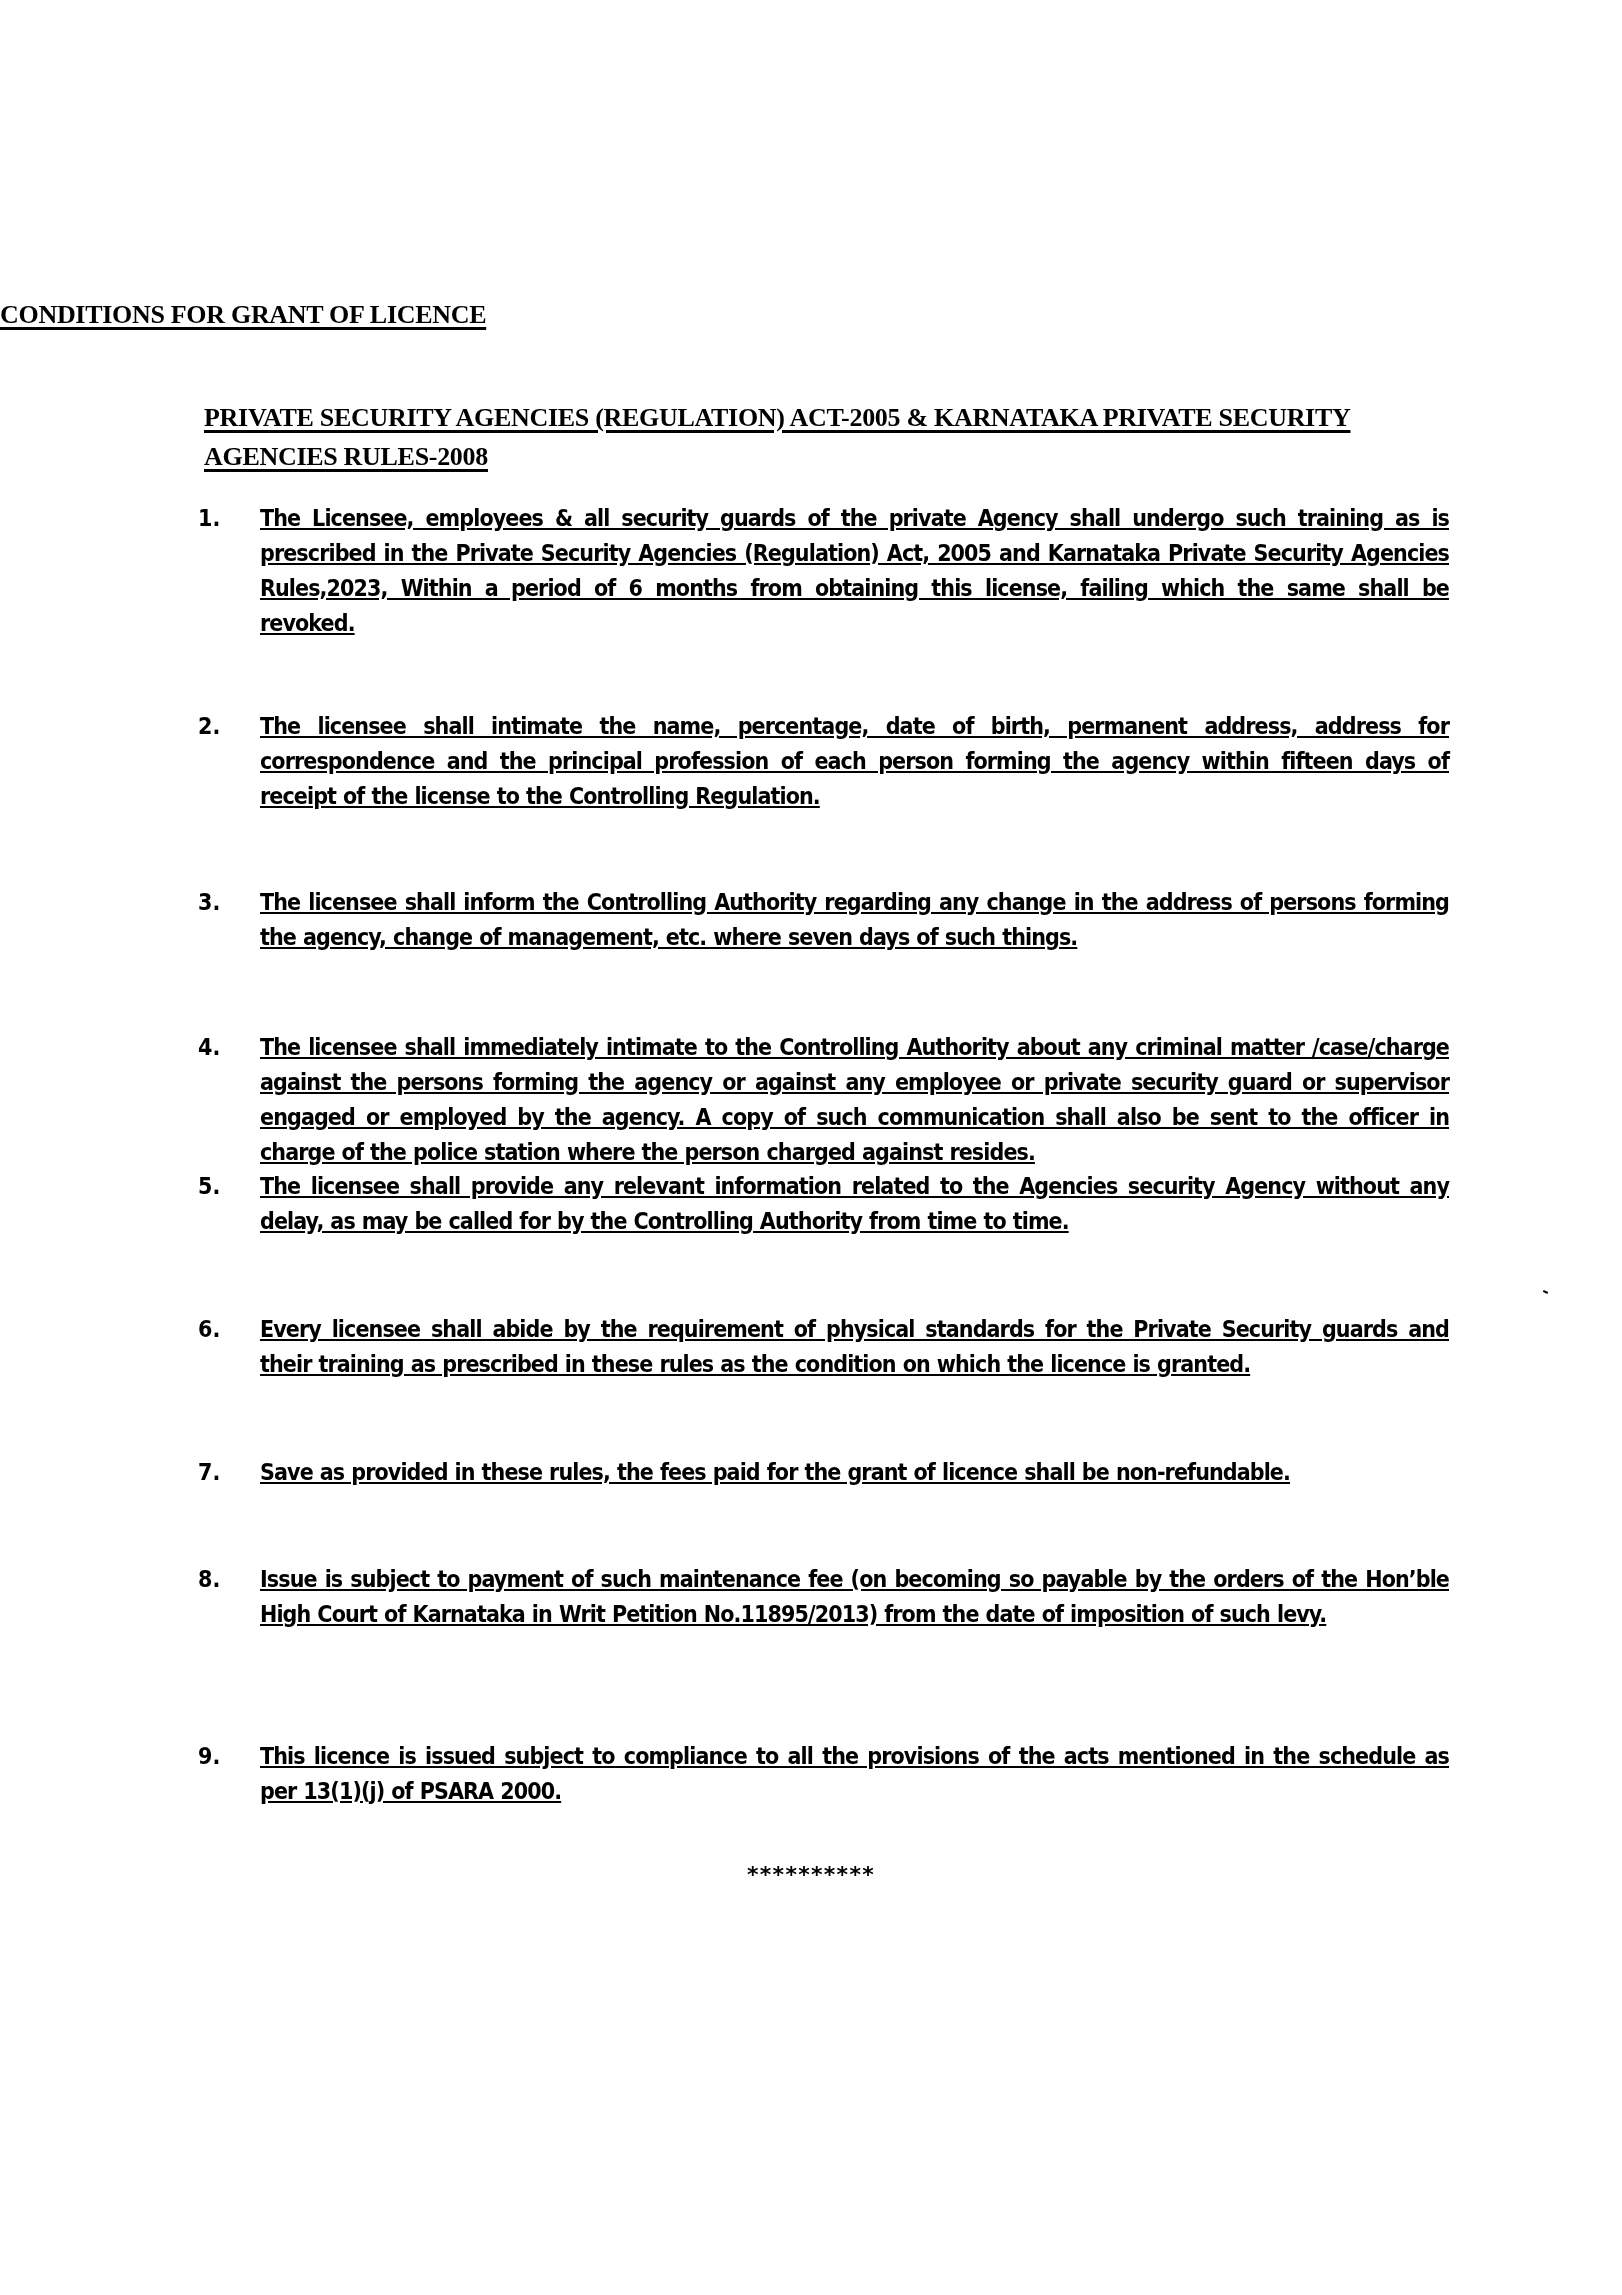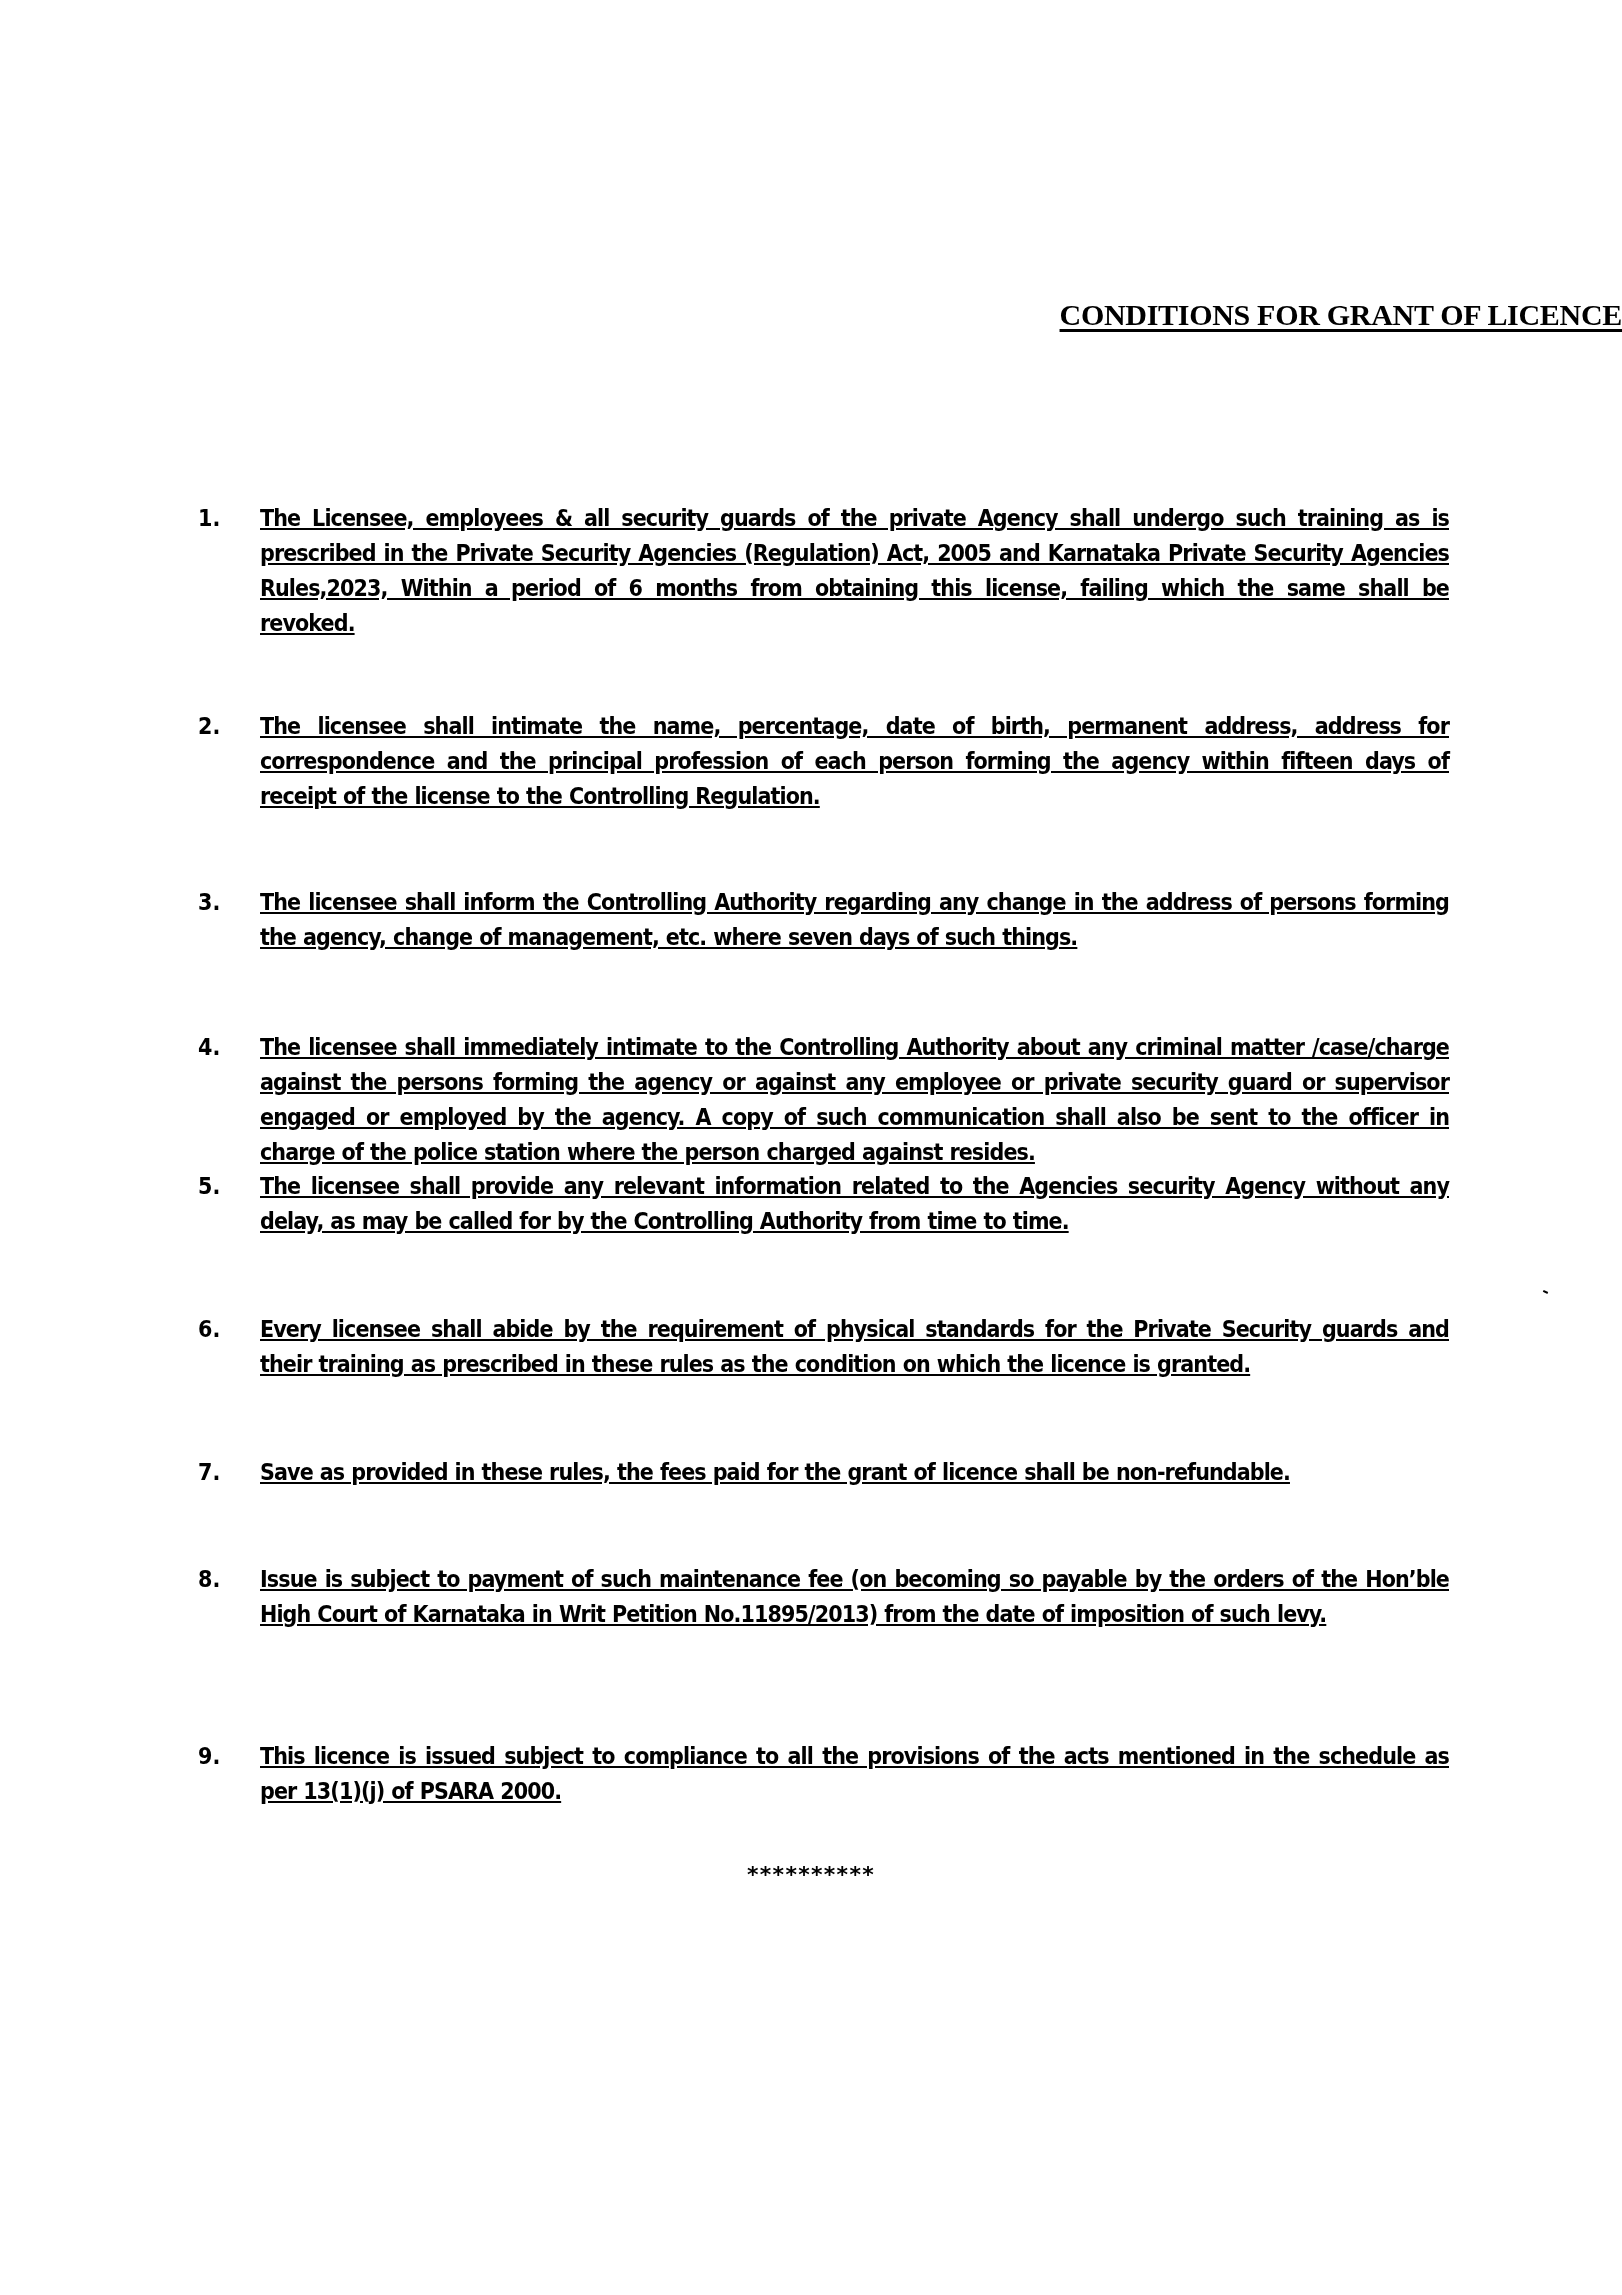--- a/index.html
+++ b/index.html
@@ -18,24 +18,24 @@
       position: absolute;
       left: 0; top: 0;
       width: 1622px;
       height: 2295px;
       background: #ffffff;
     }
     .title {
       position: absolute;
       left: 0;
       width: 1622px;
-      text-align: right;
+      text-align: left;
       font-family: "Liberation Serif", "DejaVu Serif", serif;
       font-weight: bold;
-      font-size: 30px;
+      font-size: 26px;
       letter-spacing: -0.3px;
       line-height: 37px;
       margin: 0;
     }
     .title span {
       text-decoration: underline;
       text-decoration-thickness: 2.6px;
       text-underline-offset: 3.9px;
     }
     .title-main { top: 296px; }
@@ -98,20 +98,21 @@
       transform: rotate(25deg);
     }
   </style>
 </head>
 <body>
 
 <div class="page">
 
   <h1 class="title title-main"><span>CONDITIONS FOR GRANT OF LICENCE</span></h1>
 
+  <h2 class="title title-sub"><span>PRIVATE SECURITY AGENCIES (REGULATION) ACT-2005 &amp; KARNATAKA PRIVATE SECURITY AGENCIES RULES-2008</span></h2>
 
   <ol class="conditions">
     <li class="cond" style="top:0px;">
       <span class="cond-num">1.</span>
       <span class="cond-text">The Licensee, employees &amp; all security guards of the private Agency shall undergo such training as is prescribed in the Private Security Agencies (Regulation) Act, 2005 and Karnataka Private Security Agencies Rules,2023, Within a period of 6 months from obtaining this license, failing which the same shall be revoked.</span>
     </li>
     <li class="cond" style="top:208px;">
       <span class="cond-num">2.</span>
       <span class="cond-text">The licensee shall intimate the name, percentage, date of birth, permanent address, address for correspondence and the principal profession of each person forming the agency within fifteen days of receipt of the license to the Controlling Regulation.</span>
     </li>

